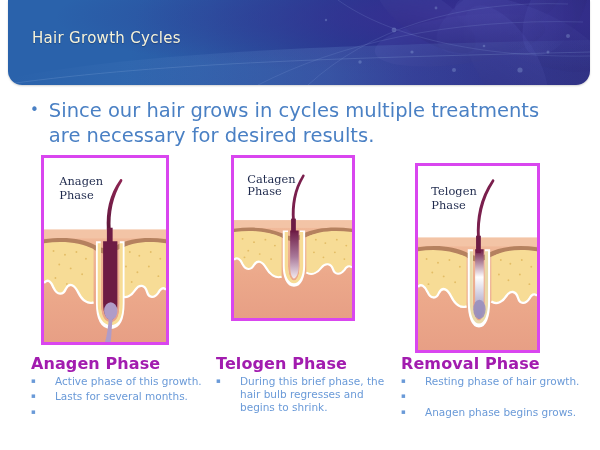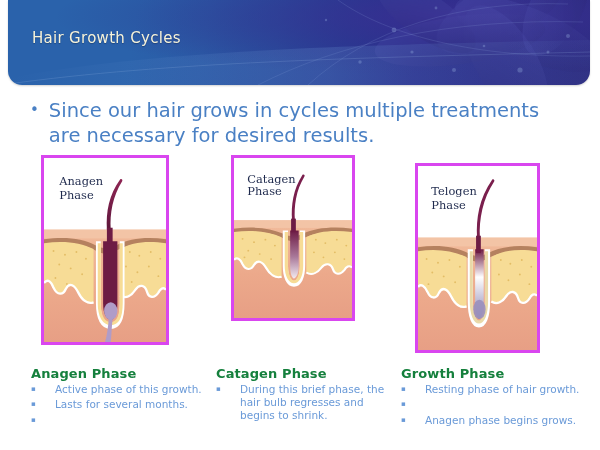--- a/index.html
+++ b/index.html
@@ -107,24 +107,24 @@
   
   .caption {
     position: absolute;
     font-family: "DejaVu Sans", sans-serif;
     color: #5b8ed0;
   }
   .cap1 { left: 31px;  top: 350px; width: 175px; }
   .cap2 { left: 216px; top: 350px; width: 180px; }
   .cap3 { left: 401px; top: 350px; width: 185px; }
   .caption h3 {
-    margin: 16px 0 2px 0;
-    font-size: 13px;
+    margin: 4px 0 2px 0;
+    font-size: 16px;
     font-weight: 700;
-    color: #15803d;
+    color: #a21caf;
     letter-spacing: 0.1px;
   }
   .caption ul {
     margin: 0;
     padding: 0;
     list-style: none;
   }
   .caption li {
     display: flex;
     font-size: 10.5px;
@@ -397,31 +397,31 @@
       <span class="sq">▪</span>
       <span class="li-txt">Lasts for several months.</span>
     </li>
     <li>
       <span class="sq">▪</span>
     </li>
   </ul>
 </div>
 
 <div class="caption cap2">
-  <h3>Catagen Phase</h3>
+  <h3>Telogen Phase</h3>
   <ul>
     <li>
       <span class="sq">▪</span>
       <span class="li-txt">During this brief phase, the hair bulb regresses and begins to shrink.</span>
     </li>
   </ul>
 </div>
 
 <div class="caption cap3">
-  <h3>Growth Phase</h3>
+  <h3>Removal Phase</h3>
   <ul>
     <li>
       <span class="sq">▪</span>
       <span class="li-txt">Resting phase of hair growth.</span>
     </li>
     <li>
       <span class="sq">▪</span>
     </li>
     <li>
       <span class="sq">▪</span>

